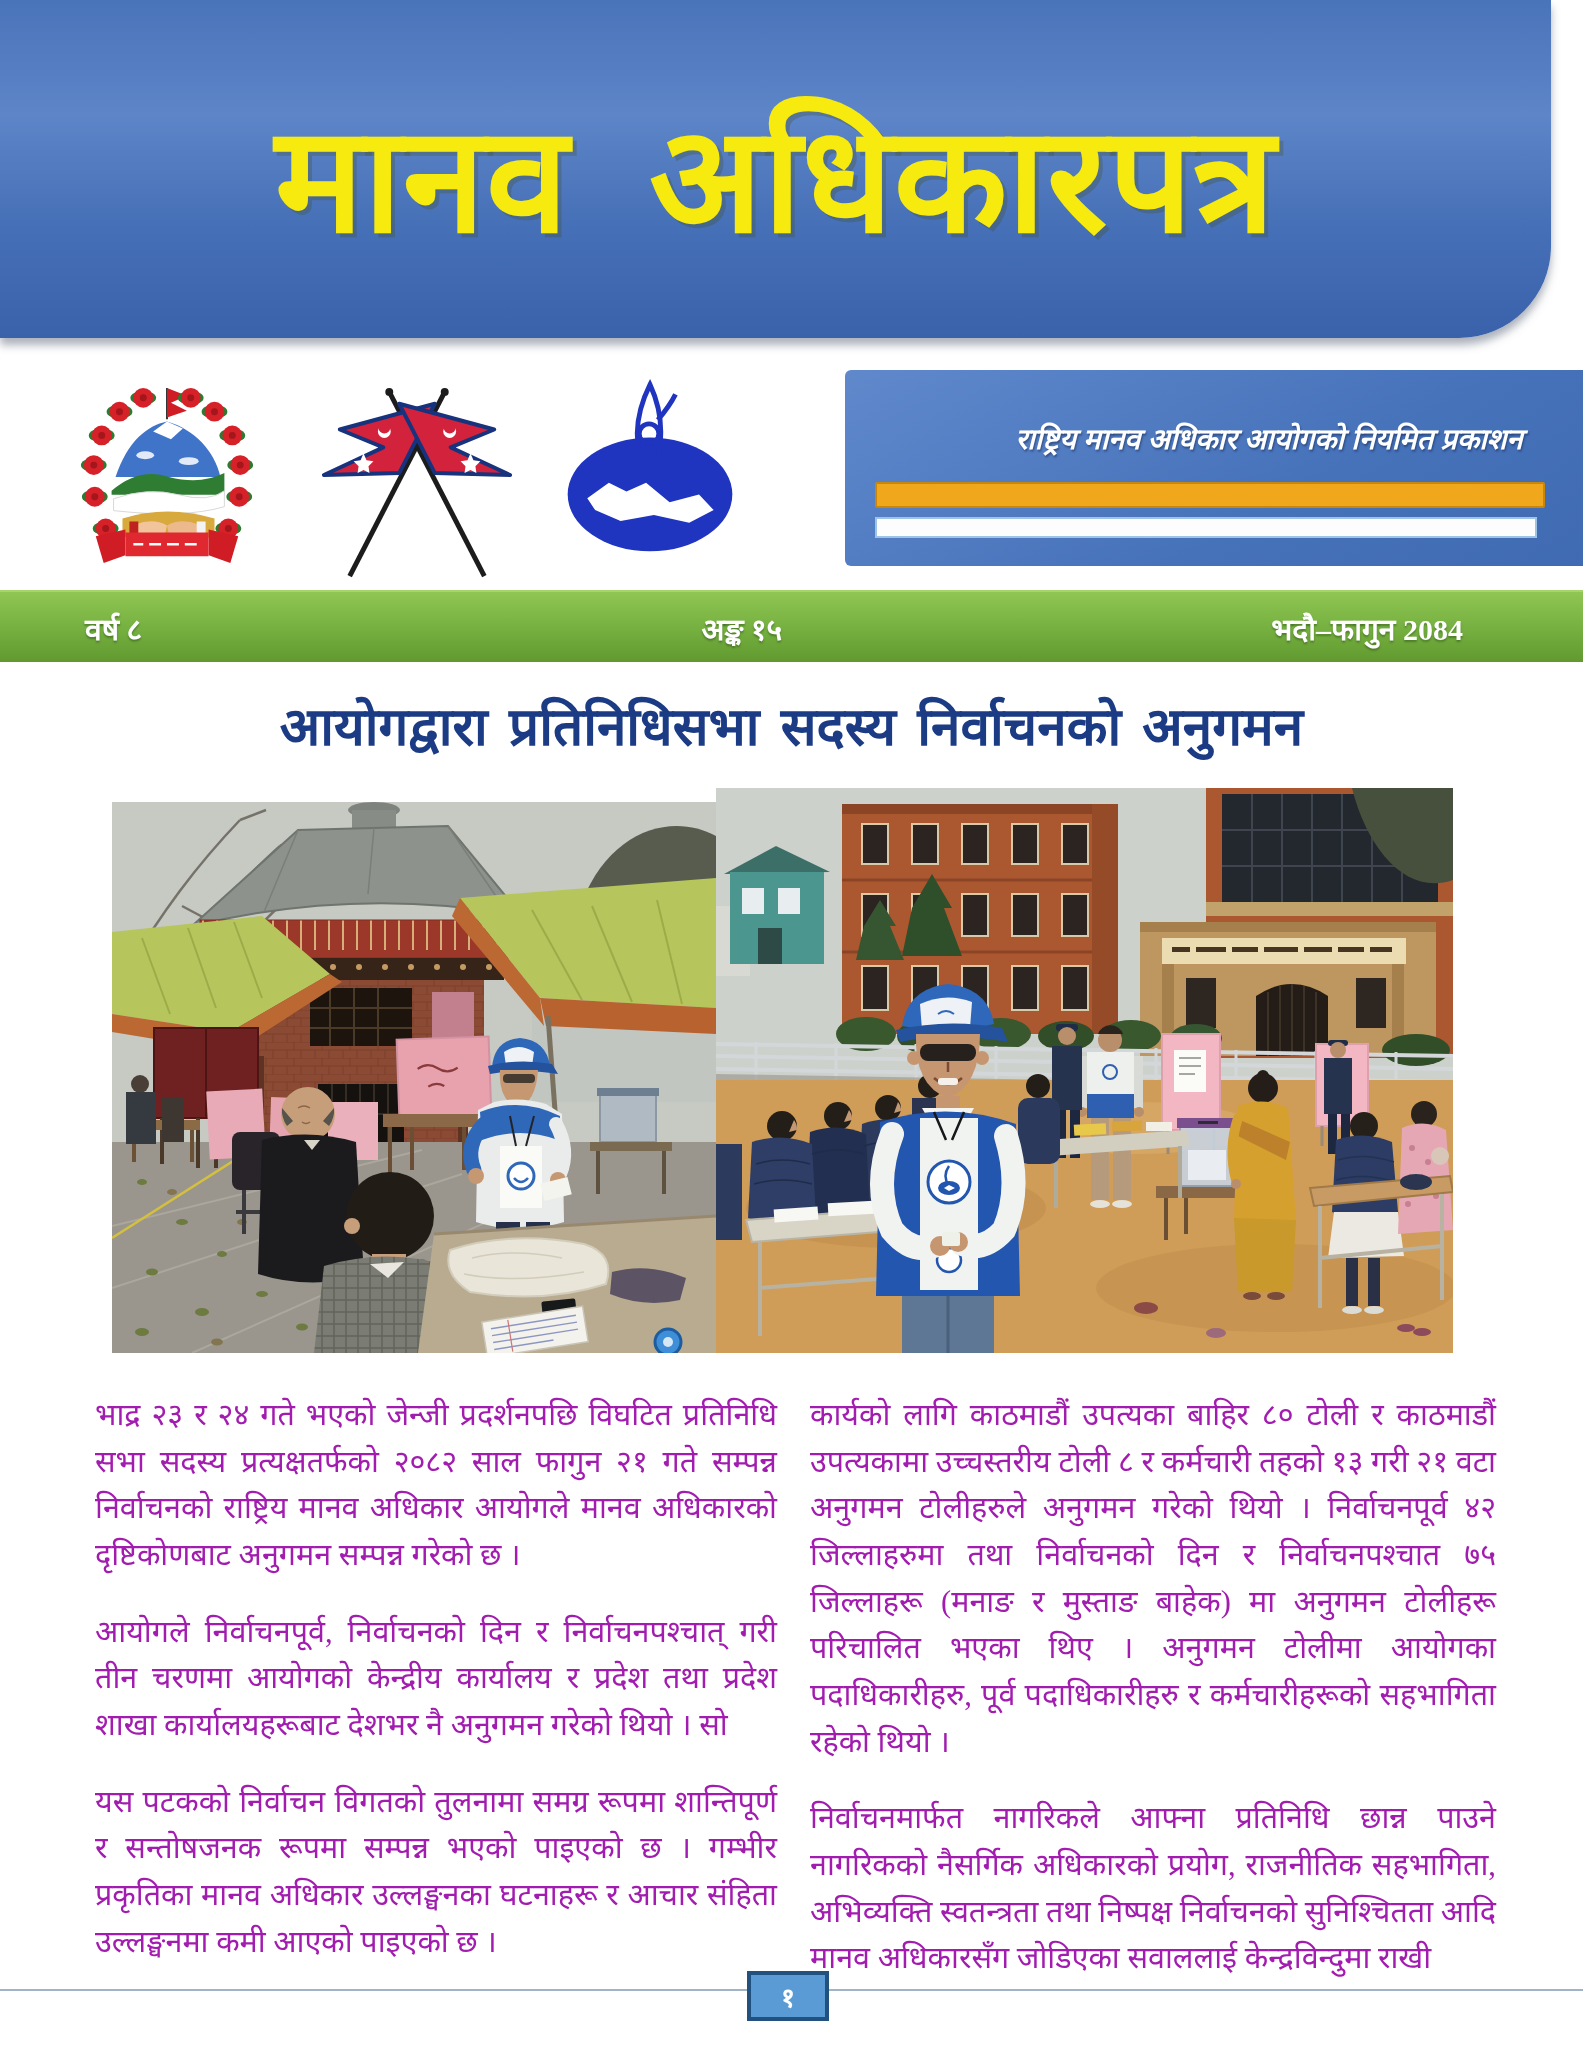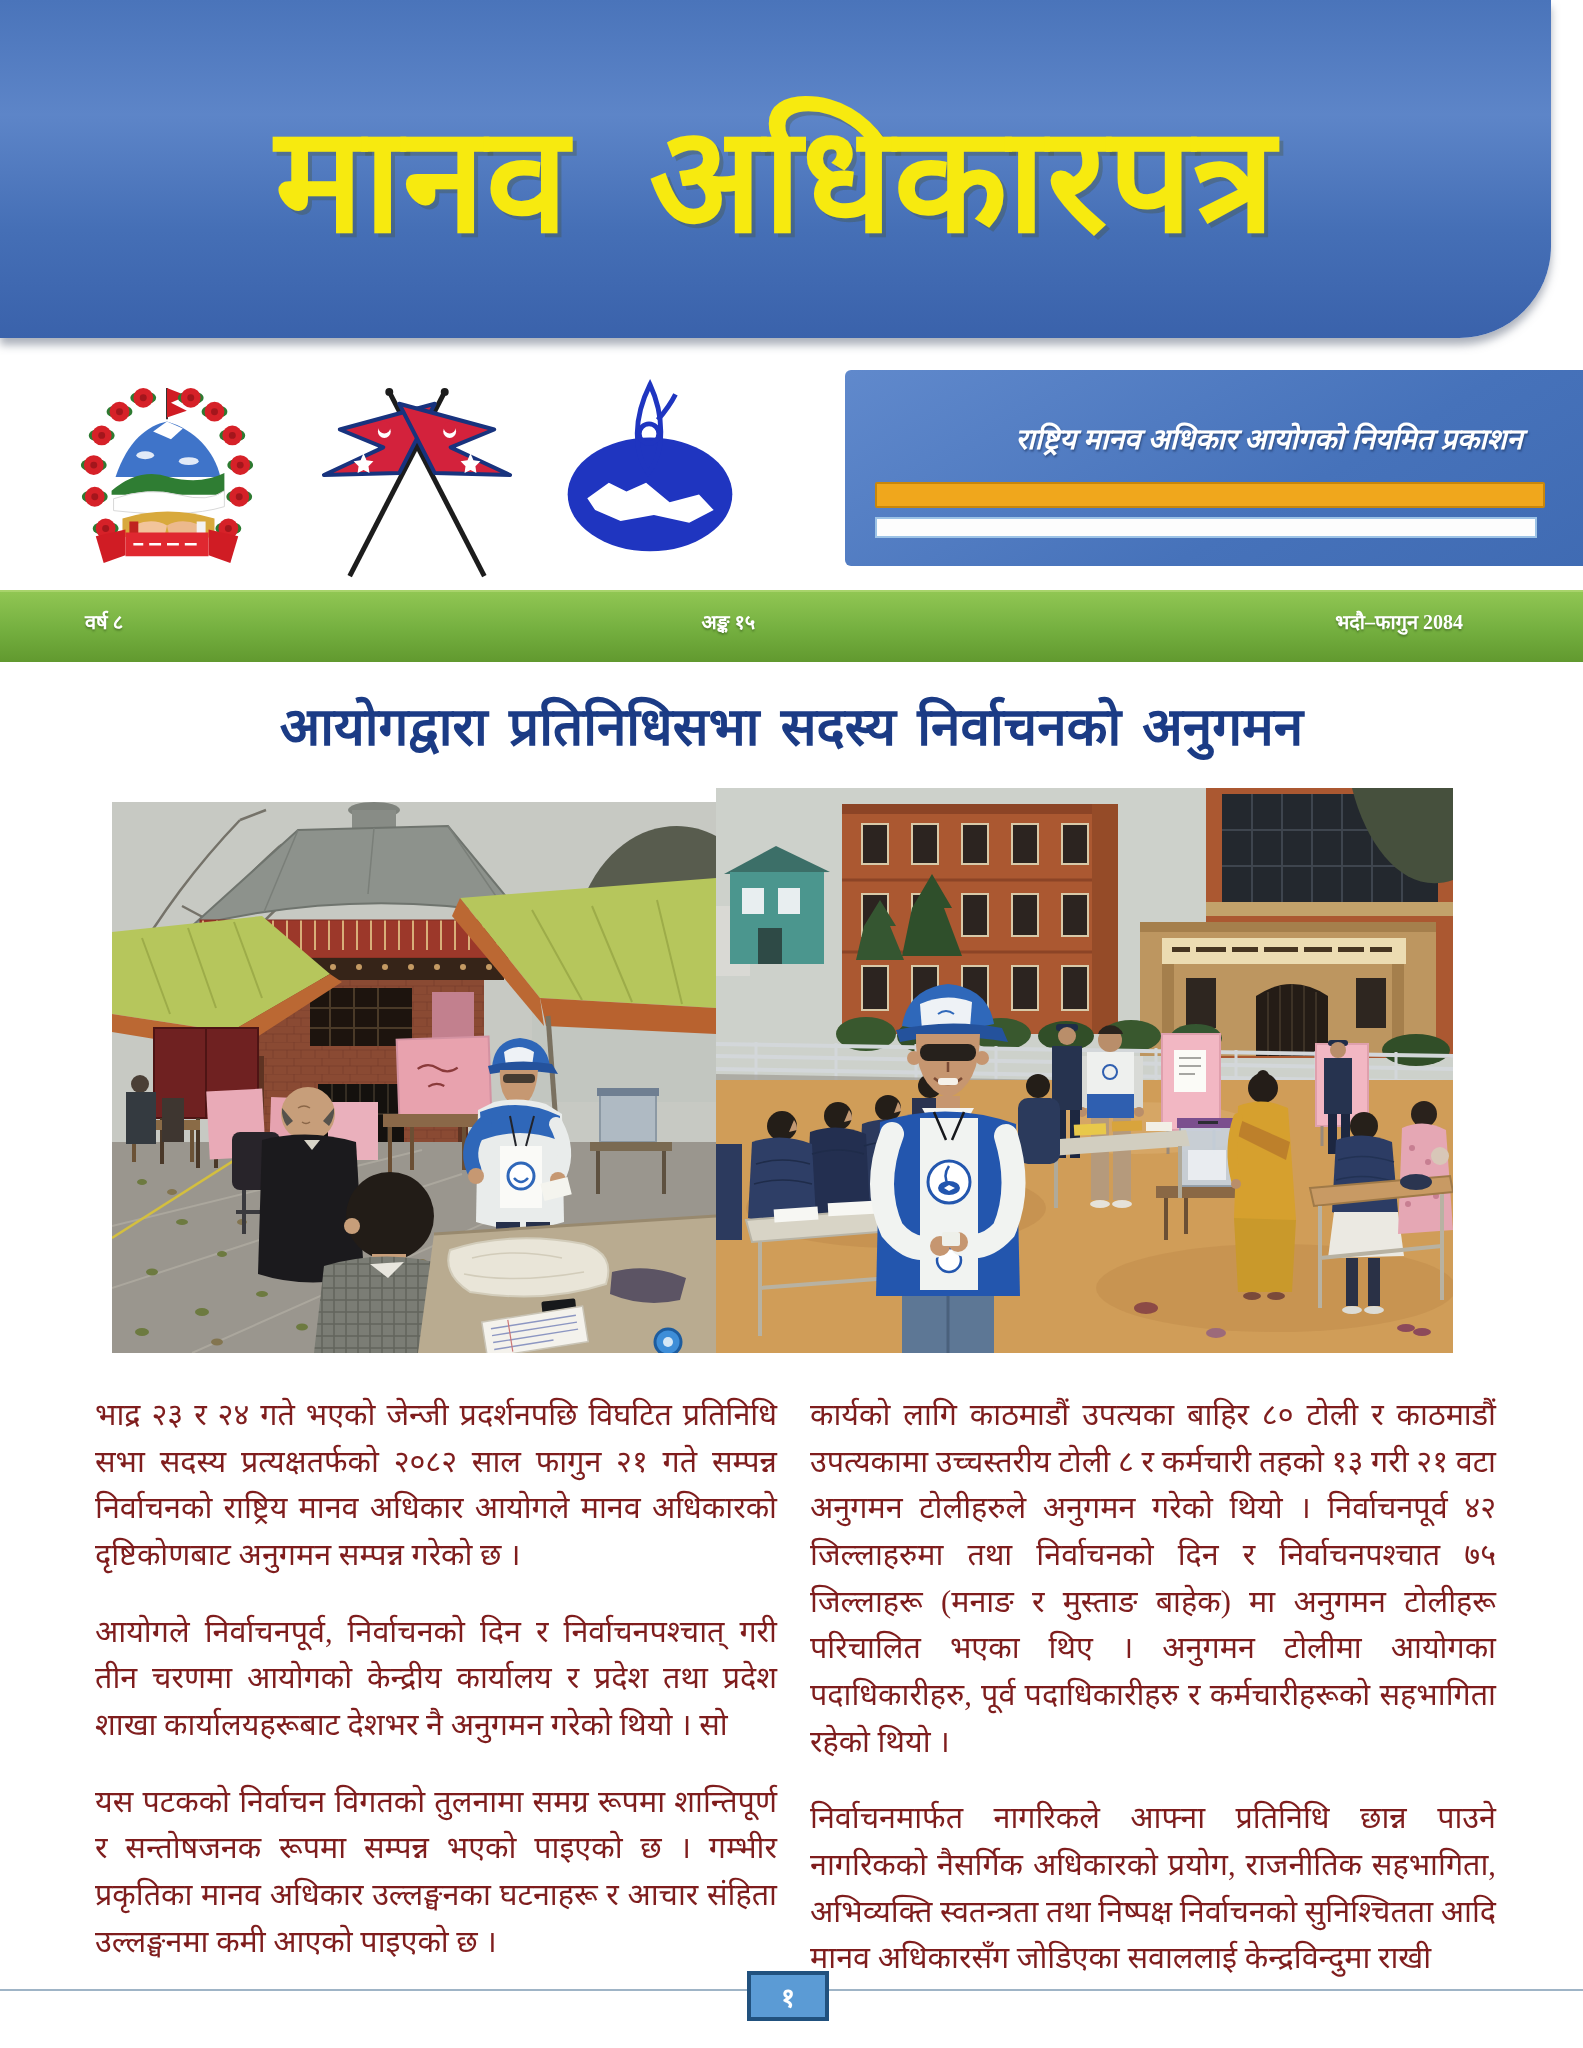--- a/index.html
+++ b/index.html
@@ -31,38 +31,38 @@
     text-shadow:1px 2px 2px rgba(20,40,80,.5);}
   .pub-bar-orange{position:absolute;left:30px;top:112px;width:666px;height:22px;
     background:#f0a71c;border:2px solid #c8860b;border-radius:2px;}
   .pub-bar-white{position:absolute;left:30px;top:147px;width:658px;height:17px;
     background:#fdfdfd;border:2px solid #9dc3e6;}
 
   
   .issue-bar{position:absolute;left:0;top:590px;width:1583px;height:70px;
     background:linear-gradient(180deg,#90c653 0%,#74af3f 55%,#61992f 100%);
     border-top:2px solid #a8d36b;border-bottom:3px solid #ffffff;}
-  .issue-bar span{position:absolute;top:16px;color:#fff;font-size:20px;font-weight:bold;
+  .issue-bar span{position:absolute;top:16px;color:#fff;font-size:30px;font-weight:bold;
     text-shadow:0 2px 2px rgba(40,70,20,.45);}
   .issue-year{left:85px;}
   .issue-number{left:50%;margin-left:-90px;}
   .issue-date{right:120px;}
 
   
   .headline{position:absolute;left:0;top:688px;width:1583px;margin:0;text-align:center;
     color:#1b3b85;font-size:53px;font-weight:bold;word-spacing:8px;}
 
   
   .photo{position:absolute;display:block;}
   .photo-left{left:112px;top:802px;width:604px;height:551px;}
   .photo-right{left:716px;top:788px;width:737px;height:565px;}
 
   
   .col{position:absolute;top:1392px;font-size:30.5px;line-height:1.53;text-align:justify;
-    color:#7f1d1d;}
+    color:#a21caf;}
   .col p{margin:0 0 30px 0;}
   .col-left{left:95px;width:682px;}
   .col-right{left:810px;width:686px;}
 
   
   .footer-line{position:absolute;left:0;top:1989px;width:1583px;height:2px;background:#9fb4c6;}
   .page-box{position:absolute;left:747px;top:1971px;width:82px;height:50px;
     background:#5b9bd5;border:4px solid #21517e;box-sizing:border-box;
     display:flex;align-items:center;justify-content:center;
     color:#fff;font-size:27px;font-weight:bold;}

